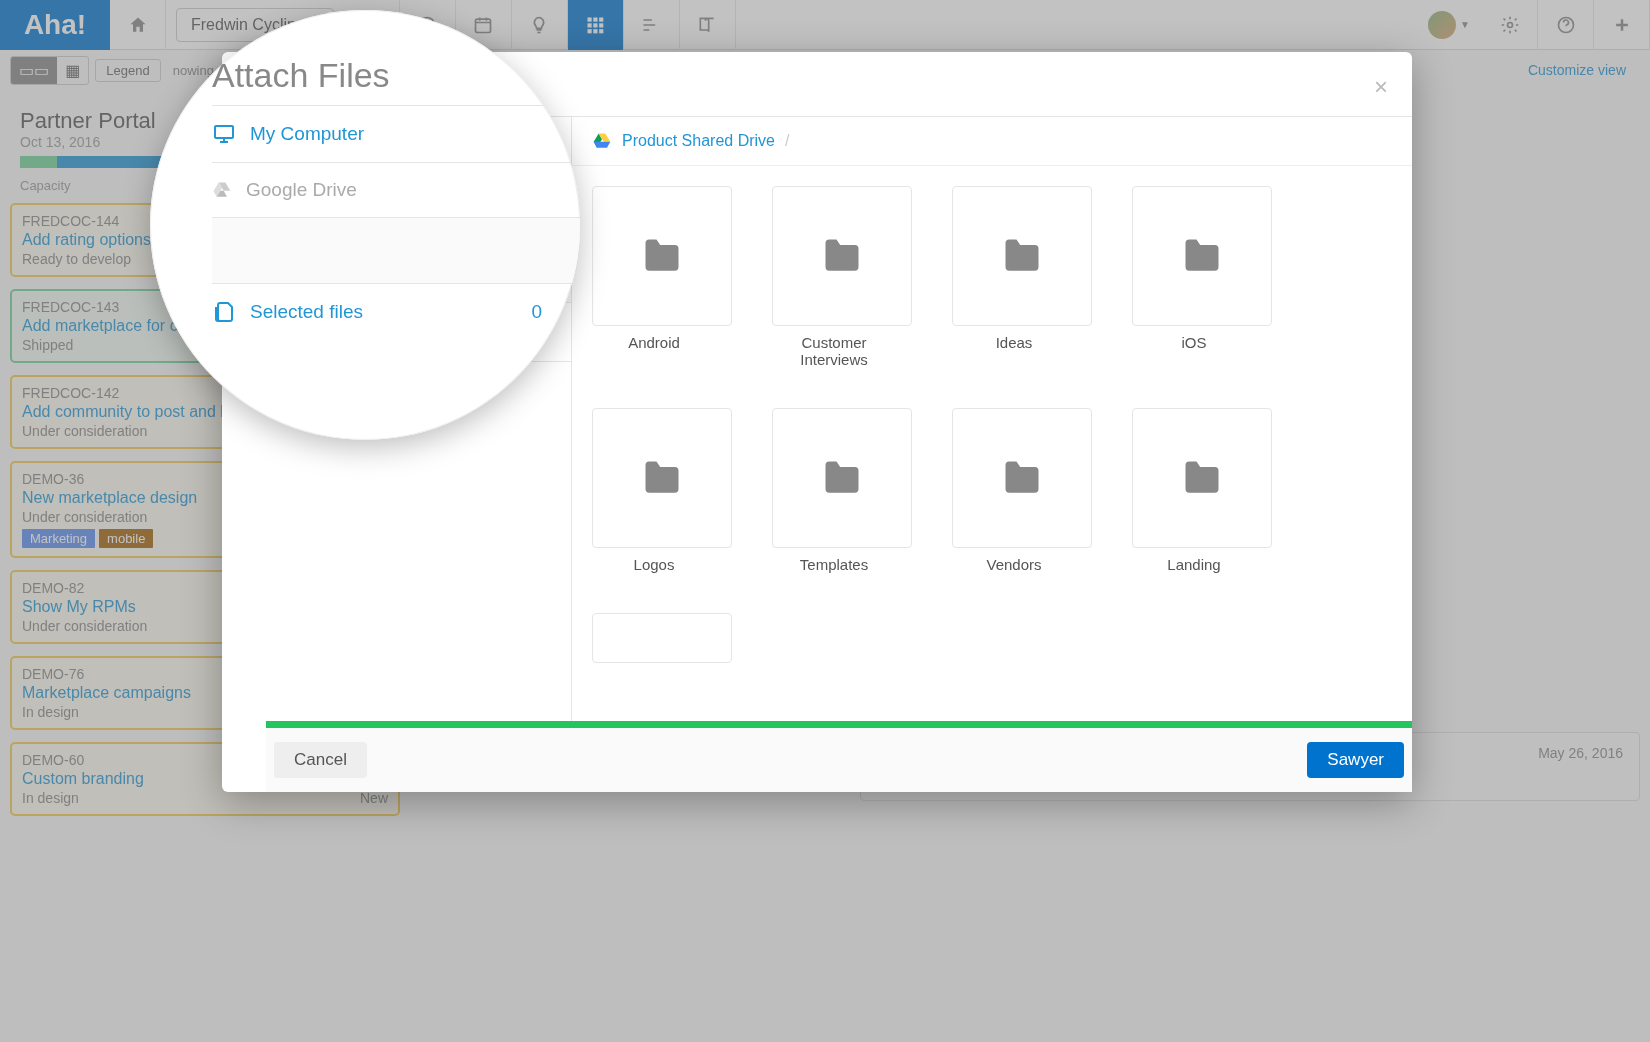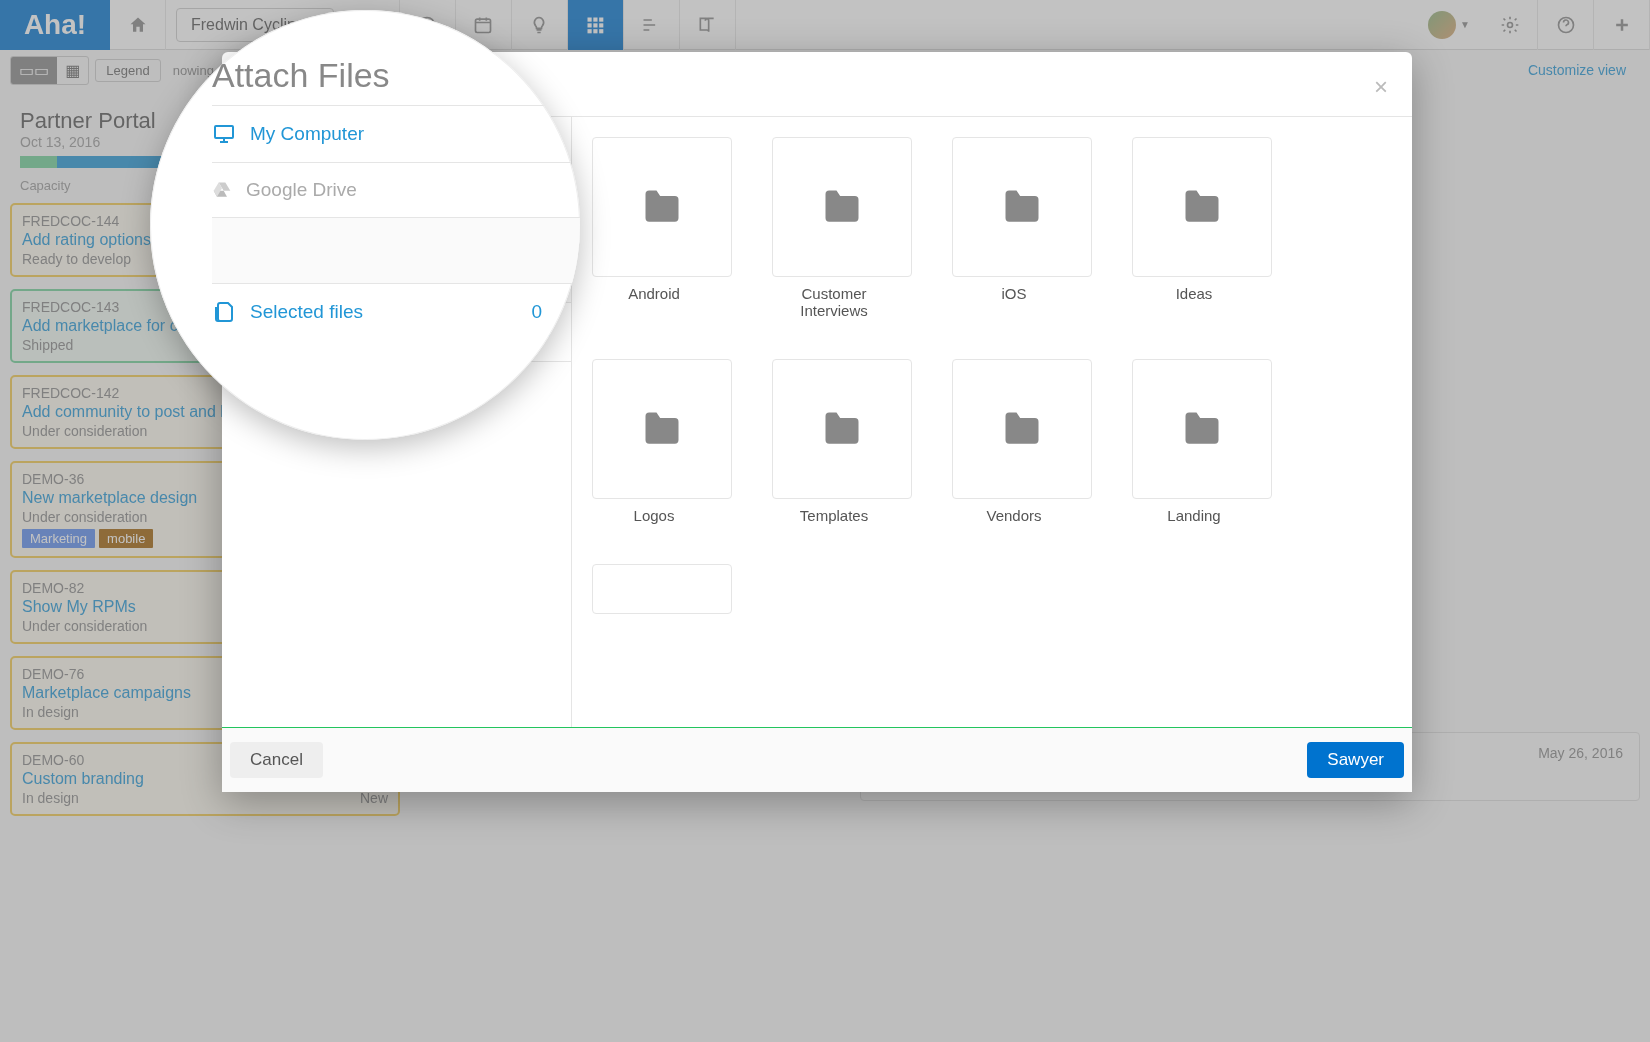--- a/index.html
+++ b/index.html
@@ -75,21 +75,21 @@
 .selfiles { padding:18px 20px; border-bottom:1px solid #e5e5e5; display:flex; align-items:center; gap:12px; color:#2196d6; font-size:17px; }
 .selcount { margin-left:auto; }
 .mmain { flex:1; display:flex; flex-direction:column; }
 .crumb { padding:14px 20px; border-bottom:1px solid #eee; display:flex; align-items:center; gap:10px; color:#2196d6; font-size:16px; }
 .gdicon { width:20px; height:20px; }
 .slash { color:#ccc; }
 .grid { padding:20px; display:flex; flex-wrap:wrap; gap:40px 56px; }
 .folder { width:124px; text-align:center; cursor:pointer; }
 .fthumb { width:140px; height:140px; border:1px solid #e5e5e5; border-radius:4px; display:flex; align-items:center; justify-content:center; margin-bottom:8px; }
 .fname { color:#555; font-size:15px; }
-.mfoot { padding:14px 8px; border-top:1px solid #22c55e; background:#fafafa; display:flex; align-items:center; }
+.mfoot { padding:14px 8px; border-top:7px solid #22c55e; background:#fafafa; display:flex; align-items:center;margin-left:44px; }
 .btn { padding:8px 20px; border-radius:4px; font-size:17px; cursor:pointer; border:none; }
 .btn-cancel { background:#eee; color:#555; }
 .btn-attach { background:#0073cf; color:#fff; margin-left:auto; }
 
 .lens { position:absolute; left:150px; top:10px; width:430px; height:430px; border-radius:50%; background:#fff; box-shadow:0 8px 30px rgba(0,0,0,0.25), inset 0 0 0 1px #eee; overflow:hidden; pointer-events:none; }
 .lens-inner { position:absolute; left:62px; top:46px; width:370px; }
 .lens .mtitle2 { font-size:34px; font-weight:300; color:#888; padding-bottom:10px; border-bottom:1px solid #e5e5e5; }
 .lens .src2 { padding:16px 0; border-bottom:1px solid #e5e5e5; display:flex; align-items:center; gap:14px; font-size:19px; }
 .lens .gap2 { height:66px; border-bottom:1px solid #e5e5e5; background:#fafafa; }
 .lens .sel2 { padding:16px 0; display:flex; align-items:center; gap:14px; font-size:19px; color:#2196d6; }
@@ -399,20 +399,29 @@
       <div class="selfiles">
         <svg width="22" height="22" viewBox="0 0 24 24" fill="none" stroke="#2196d6" stroke-width="2">
             <path d="M8 3h8l4 4v12a2 2 0 0 1-2 2H8a2 2 0 0 1-2-2V5a2 2 0 0 1 2-2z"></path>
             <path d="M4 7v12a2 2 0 0 0 2 2h10"></path>
           </svg>
         <span>Selected files</span>
         <span class="selcount">0</span>
       </div>
     </div>
     <div class="mmain">
+      <div class="crumb">
+        <svg class="gdicon" viewBox="0 0 24 24">
+            <path fill="#0f9d58" d="M8 3L2 13l4 7 6-10z"></path>
+            <path fill="#ffcd40" d="M8 3h8l6 10h-8z"></path>
+            <path fill="#4285f4" d="M2 13l4 7h12l4-7z"></path>
+          </svg>
+        <span>Product Shared Drive</span>
+        <span class="slash">/</span>
+      </div>
       <div class="grid" id="folder-grid">
           <div class="folder">
             <div class="fthumb">
               <svg width="44" height="44" viewBox="0 0 24 24" fill="#888">
                 <path d="M3 5a2 2 0 0 1 2-2h4l2 3h8a2 2 0 0 1 2 2v10a2 2 0 0 1-2 2H5a2 2 0 0 1-2-2z"></path>
               </svg>
             </div>
             <div class="fname">Android</div>
           </div>
           <div class="folder">
@@ -422,29 +431,29 @@
               </svg>
             </div>
             <div class="fname">Customer Interviews</div>
           </div>
           <div class="folder">
             <div class="fthumb">
               <svg width="44" height="44" viewBox="0 0 24 24" fill="#888">
                 <path d="M3 5a2 2 0 0 1 2-2h4l2 3h8a2 2 0 0 1 2 2v10a2 2 0 0 1-2 2H5a2 2 0 0 1-2-2z"></path>
               </svg>
             </div>
+            <div class="fname">Ideas</div>
+          </div>
+          <div class="folder">
+            <div class="fthumb">
+              <svg width="44" height="44" viewBox="0 0 24 24" fill="#888">
+                <path d="M3 5a2 2 0 0 1 2-2h4l2 3h8a2 2 0 0 1 2 2v10a2 2 0 0 1-2 2H5a2 2 0 0 1-2-2z"></path>
+              </svg>
+            </div>
             <div class="fname">iOS</div>
-          </div>
-          <div class="folder">
-            <div class="fthumb">
-              <svg width="44" height="44" viewBox="0 0 24 24" fill="#888">
-                <path d="M3 5a2 2 0 0 1 2-2h4l2 3h8a2 2 0 0 1 2 2v10a2 2 0 0 1-2 2H5a2 2 0 0 1-2-2z"></path>
-              </svg>
-            </div>
-            <div class="fname">Ideas</div>
           </div>
           <div class="folder">
             <div class="fthumb">
               <svg width="44" height="44" viewBox="0 0 24 24" fill="#888">
                 <path d="M3 5a2 2 0 0 1 2-2h4l2 3h8a2 2 0 0 1 2 2v10a2 2 0 0 1-2 2H5a2 2 0 0 1-2-2z"></path>
               </svg>
             </div>
             <div class="fname">Logos</div>
           </div>
           <div class="folder">

